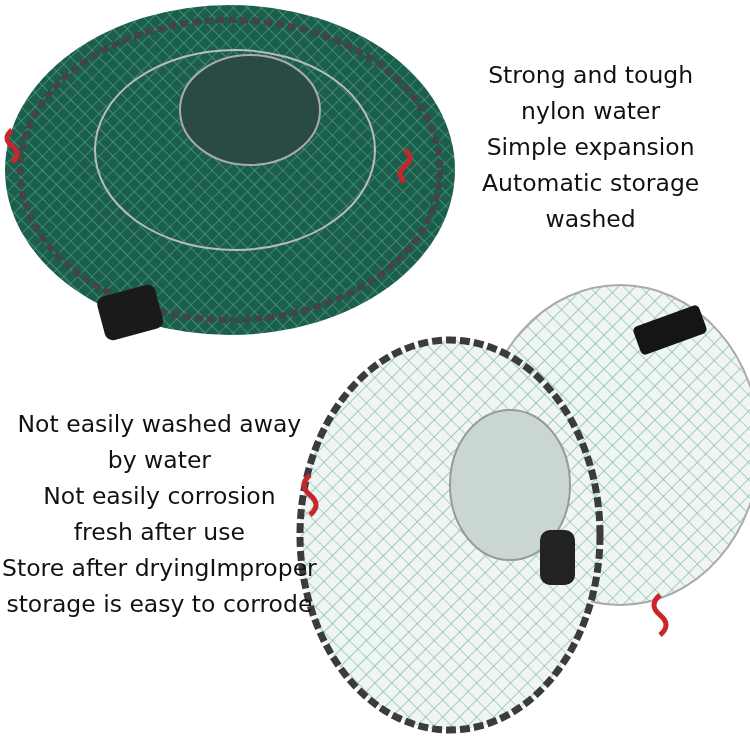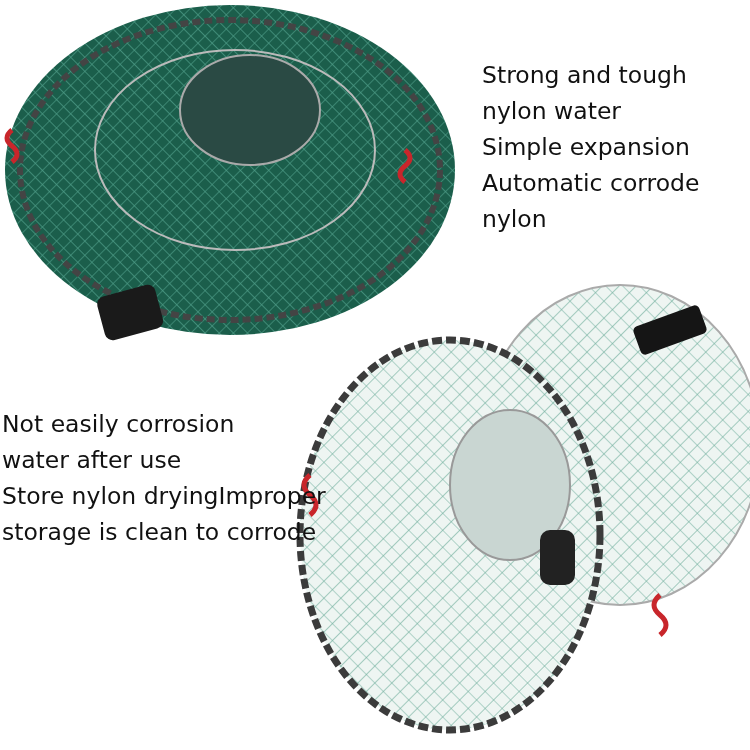--- a/index.html
+++ b/index.html
@@ -1,17 +1,17 @@
 <!DOCTYPE html>
 <html><head>
   <meta charset="utf-8">
   <style>
     html, body { margin: 0; padding: 0; background: #ffffff; }
     body { width: 750px; height: 750px; position: relative; overflow: hidden; font-family: "DejaVu Sans", sans-serif; }
-    .text-block { position: absolute; color: #111; font-size: 23.5px; line-height: 36px; white-space: nowrap; }
+    .text-block { position: absolute; color: #111; font-size: 23.5px; line-height: 36px; white-space: nowrap; text-align: center; }
     .tb-right { left: 482px; top: 57px; }
     .tb-left { left: 2px; top: 406px; }
     .line { display: block; }
     .product { position: absolute; }
     .trap-top { left: 0; top: 0; width: 470px; height: 370px; }
     .trap-bottom { left: 290px; top: 275px; width: 460px; height: 475px; }
     svg { display: block; }
   </style>
 </head>
 <body>
@@ -50,22 +50,24 @@
     <path d="M370 320 q-12 10 0 20 q12 10 0 20" fill="none" stroke="#c8262b" stroke-width="5"></path>
     <rect x="345" y="40" width="70" height="30" rx="5" fill="#151515" transform="rotate(-20 380 55)"></rect>
     <rect x="250" y="255" width="35" height="55" rx="10" fill="#222"></rect>
   </svg>
 </div>
 
 <div class="text-block tb-right">
   <span class="line">Strong and tough</span>
   <span class="line">nylon water</span>
   <span class="line">Simple expansion</span>
-  <span class="line">Automatic corrode</span>
-  <span class="line">nylon</span>
+  <span class="line">Automatic storage</span>
+  <span class="line">washed</span>
 </div>
 
 <div class="text-block tb-left">
+  <span class="line">Not easily washed away</span>
+  <span class="line">by water</span>
   <span class="line">Not easily corrosion</span>
-  <span class="line">water after use</span>
-  <span class="line">Store nylon dryingImproper</span>
-  <span class="line">storage is clean to corrode</span>
+  <span class="line">fresh after use</span>
+  <span class="line">Store after dryingImproper</span>
+  <span class="line">storage is easy to corrode</span>
 </div>
 
 </body></html>

